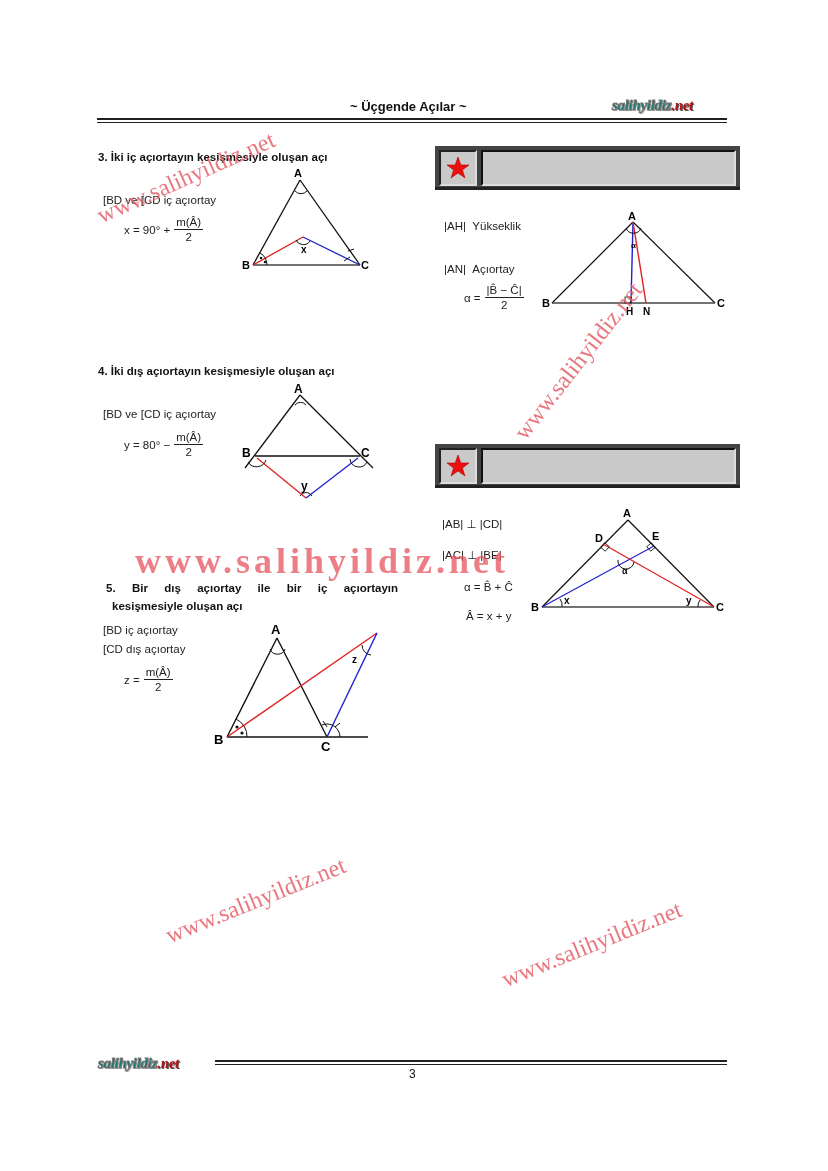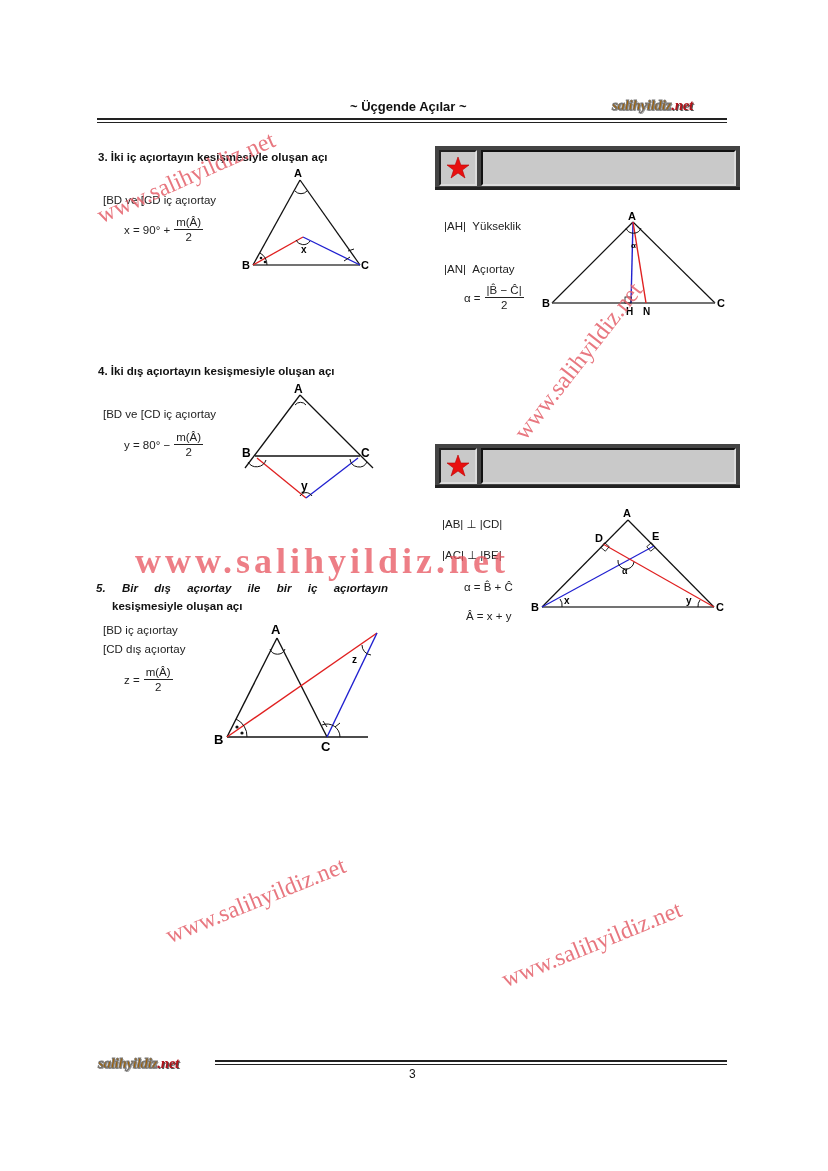--- a/index.html
+++ b/index.html
@@ -1,20 +1,20 @@
 <!DOCTYPE html>
 <html><head>
 <meta charset="utf-8">
 <style>
   html, body { margin: 0; padding: 0; background: #fff; }
   body { width: 828px; height: 1171px; position: relative; overflow: hidden; font-family: "Liberation Sans", sans-serif; color: #111; }
   .abs { position: absolute; }
   .header-title { left: 350px; top: 99px; font-size: 13px; font-weight: bold; }
   .logo { font-family: "Liberation Serif", serif; font-style: italic; font-weight: bold; font-size: 15px; letter-spacing: -0.3px; }
-  .logo .s1 { color: #a16207; -webkit-text-stroke: 0.8px #777; text-shadow: 1px 1px 0 #999; }
+  .logo .s1 { color: #0f766e; -webkit-text-stroke: 0.8px #777; text-shadow: 1px 1px 0 #999; }
   .logo .s2 { color: #b0141b; text-shadow: 1px 1px 0 #555; font-style: italic; }
   .rule-top { left: 97px; top: 118px; width: 630px; height: 5px; border-top: 2px solid #222; border-bottom: 1px solid #222; box-sizing: border-box; }
   .rule-bot { left: 215px; top: 1060px; width: 512px; height: 5px; border-top: 2px solid #222; border-bottom: 1px solid #222; box-sizing: border-box; }
   .page-num { left: 409px; top: 1067px; font-size: 12px; }
   .sec-title { font-size: 11.5px; font-weight: bold; }
   .txt { font-size: 11.5px; color: #222; }
   .frac { display: inline-flex; flex-direction: column; align-items: center; vertical-align: middle; font-size: 11.5px; }
   .frac .num { border-bottom: 1px solid #222; padding: 0 2px 1px; }
   .frac .den { padding-top: 1px; }
   .banner { width: 305px; height: 44px; background: #444; box-sizing: border-box; padding: 4px; display: flex; gap: 4px; border-bottom: 3px solid #222; }
@@ -148,21 +148,21 @@
   <text x="93" y="17" font-size="11">A</text>
   <text x="1" y="111" font-size="11">B</text>
   <text x="186" y="111" font-size="11">C</text>
   <text x="65" y="42" font-size="11">D</text>
   <text x="122" y="40" font-size="11">E</text>
   <text x="92" y="74" font-size="9">α</text>
   <text x="34" y="104" font-size="10">x</text>
   <text x="156" y="104" font-size="10">y</text>
 </svg>
 
-<div class="abs sec-title" style="left:96px; top:582px; width:292px; text-align:justify; text-align-last:justify;font-style:italic;">5. Bir dış açıortay ile bir iç açıortayın</div>
+<div class="abs sec-title" style="left:106px; top:582px; width:292px; text-align:justify; text-align-last:justify;">5. Bir dış açıortay ile bir iç açıortayın</div>
 <div class="abs sec-title" style="left:98px; top:600px;padding-left:14px;">kesişmesiyle oluşan açı</div>
 <div class="abs txt" style="left:103px; top:624px;">[BD iç açıortay</div>
 <div class="abs txt" style="left:103px; top:643px;">[CD dış açıortay</div>
 <div class="abs txt" style="left:124px; top:666px; display:flex; align-items:center; gap:4px;">
   <span>z =</span>
   <span class="frac">
       <span class="num">m(Â)</span>
       <span class="den">2</span>
     </span>
 </div>

